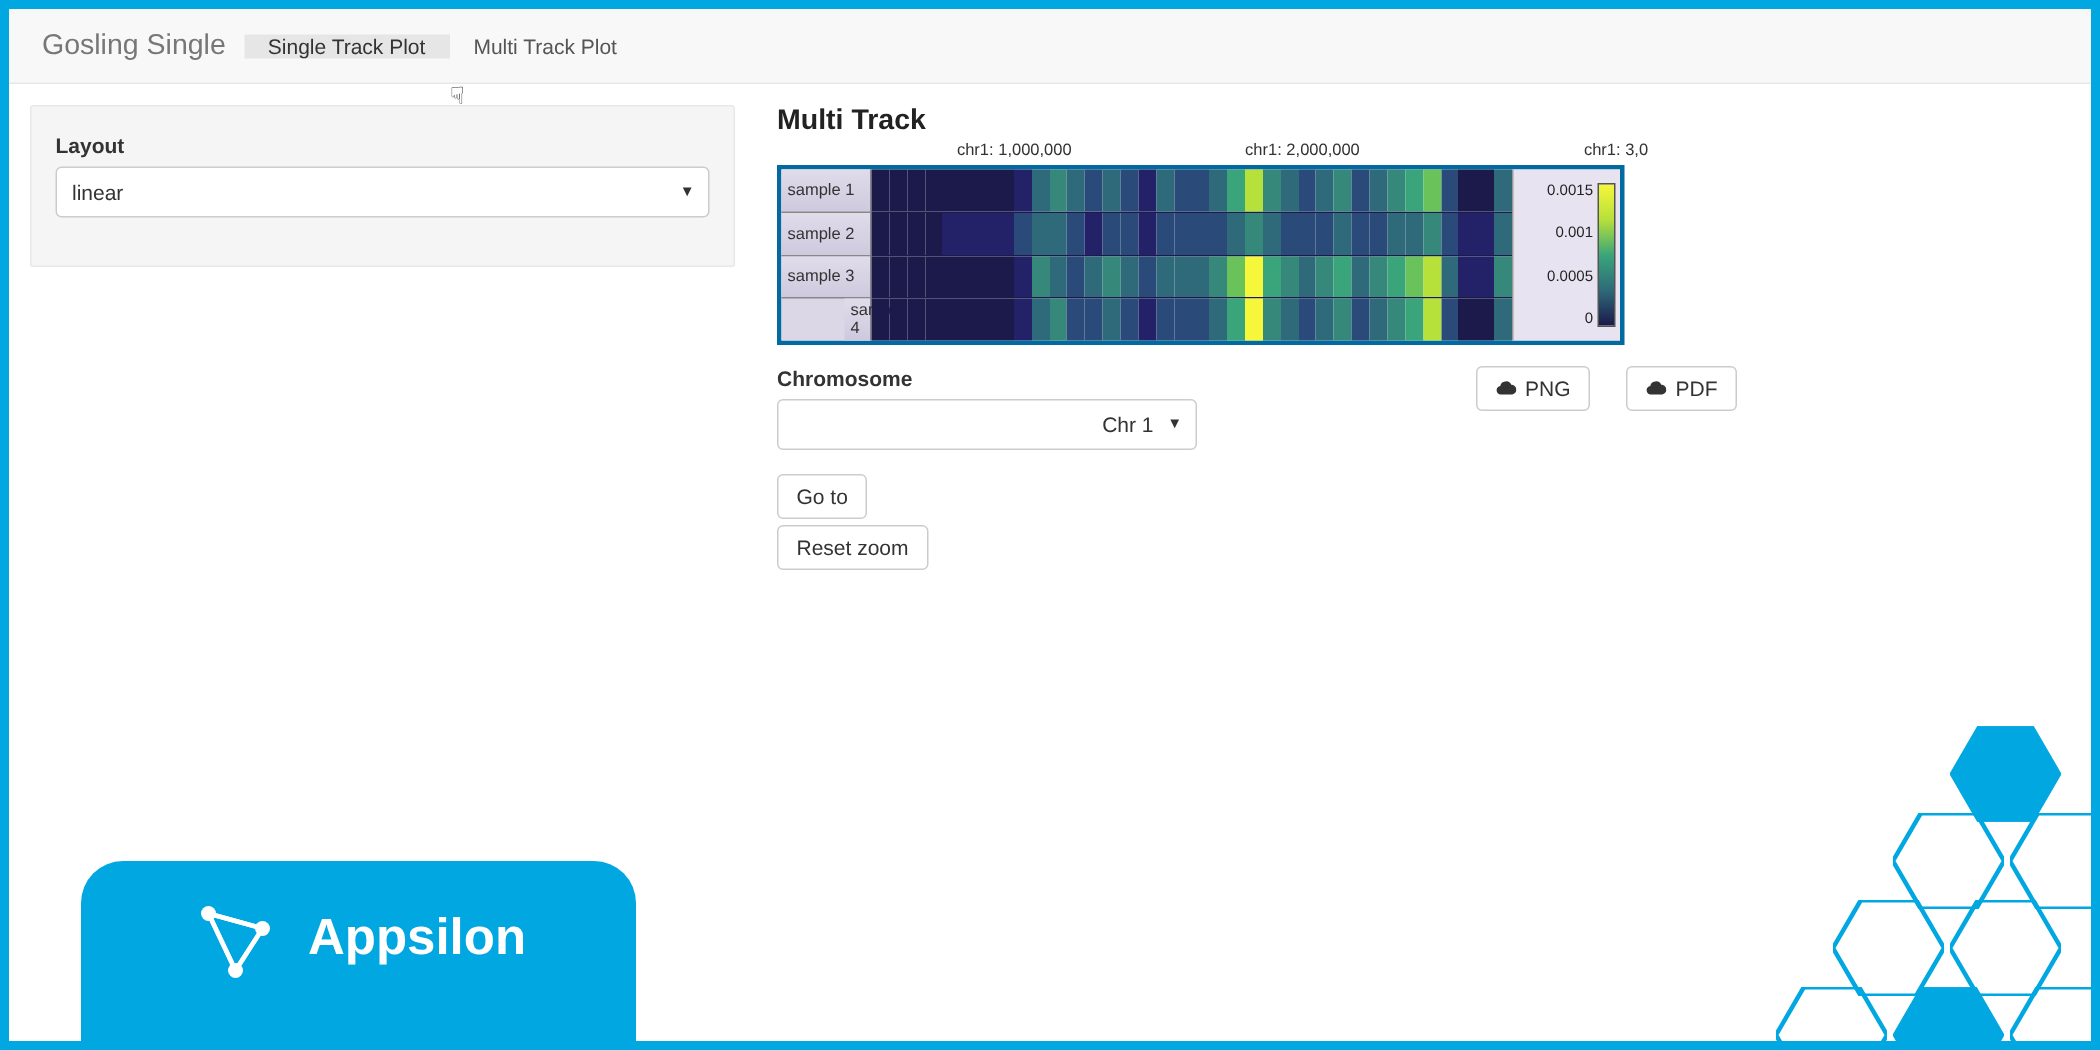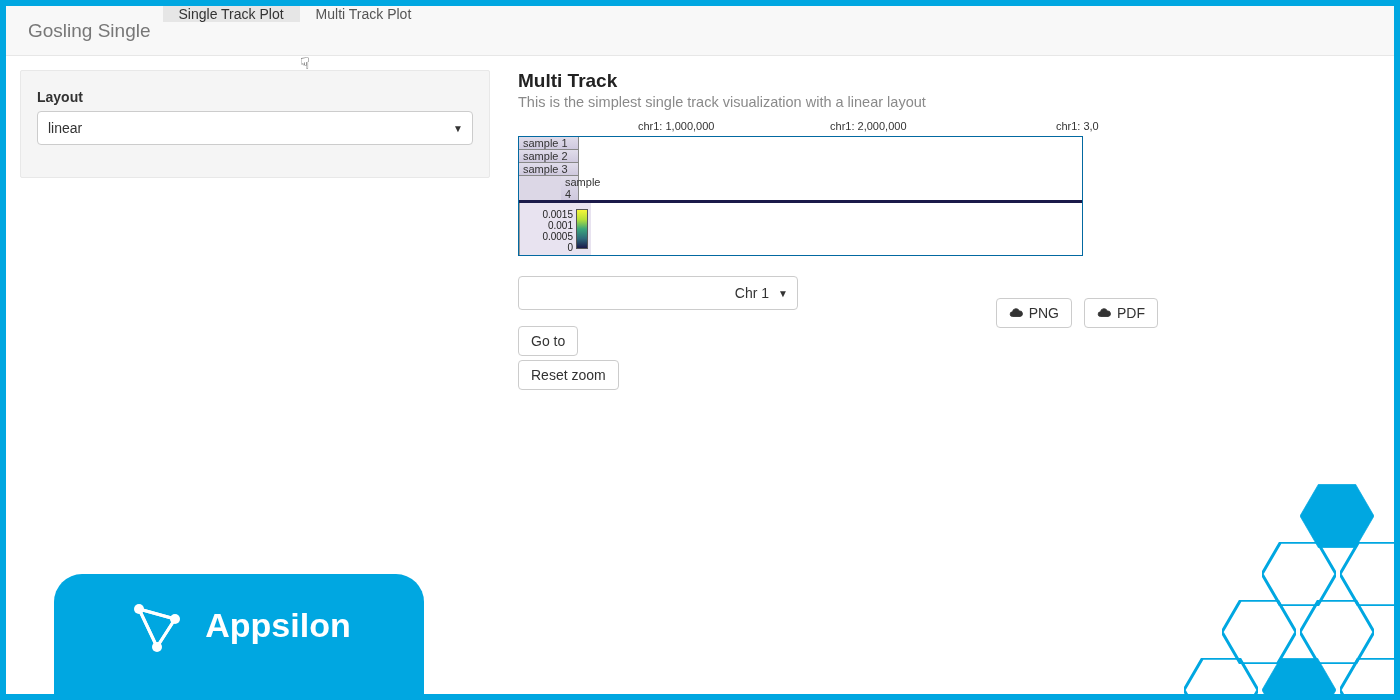--- a/index.html
+++ b/index.html
@@ -1,49 +1,49 @@
 <!DOCTYPE html>
 <html><head>
 <meta charset="utf-8">
 <style>
   * { box-sizing: border-box; margin: 0; padding: 0; }
   body { font-family: "Helvetica Neue", Helvetica, Arial, sans-serif; background: #ffffff; width: 1400px; height: 700px; overflow: hidden; border: 6px solid #00a7e1; position: relative; }
   .navbar { background: #f8f8f8; border-bottom: 1px solid #e7e7e7; display: flex; align-items: center; height: 50px; padding: 0 10px; }
   .brand { font-size: 19px; color: #777; padding: 0 12px; font-weight: 400; }
-  .nav-tabs { display: flex; align-items: flex-start; height: 100%; }
+  .nav-tabs { display: flex; align-items: center; height: 100%; }
   .nav-tab { display: flex; align-items: center; padding: 0 16px; font-size: 14px; color: #555; cursor: pointer; border: none; background: transparent; }
   .nav-tab.active { background: #e6e6e6; color: #333; }
   .cursor-icon { position: absolute; top: 48px; left: 294px; font-size: 16px; color: #333; }
   .content { display: flex; padding: 14px; gap: 28px; }
   .sidebar { background: #f5f5f5; border: 1px solid #e8e8e8; border-radius: 2px; padding: 18px 16px 40px 16px; width: 470px; height: 108px; }
   .form-label { font-weight: 700; font-size: 14px; color: #333; margin-bottom: 6px; display: block; }
   .select-wrap { position: relative; width: 100%; }
   .form-select { width: 100%; height: 34px; background: #fff; border: 1px solid #ccc; border-radius: 4px; padding: 6px 28px 6px 10px; font-size: 14px; color: #333; appearance: none; cursor: pointer; }
   .select-caret { position: absolute; right: 10px; top: 50%; transform: translateY(-50%); pointer-events: none; font-size: 10px; color: #333; }
   .main { flex: 1; }
   .track-title { font-size: 19px; font-weight: 700; color: #222; margin-bottom: 2px; }
   .track-sub { font-size: 14.5px; color: #8a8a8a; margin-bottom: 10px; }
   .chart-area { width: 565px; position: relative; }
   .chart-ticks { position: relative; height: 16px; width: 100%; text-align: center; }
   .chart-tick { position: absolute; font-size: 11px; color: #333; transform: translateX(-50%); white-space: nowrap; }
-  .chart-body { display: flex; border: 1px solid #0369a1; height: 120px; flex-direction: column; }
+  .chart-body { display: flex; border: 3px solid #0369a1; height: 120px; }
   .row-labels { display: flex; flex-direction: column; width: 60px; background: #dcd7e6; border-right: 1px solid #888; }
   .row-label { flex: 1; display: flex; align-items: center; padding-left: 4px; font-size: 11px; color: #333; border-bottom: 1px solid #888; background: linear-gradient(#e0dcea, #cfc9de); }
   .row-label:last-child { border-bottom: none; margin-left: 42px; }
   .heatmap { flex: 1; display: flex; flex-direction: column; }
   .heat-row { flex: 1; display: flex; border-bottom: 1px solid #1b1a4a; }
   .heat-row:last-child { border-bottom: none; }
   .heat-cell { flex: 1; }
   .legend { width: 72px; background: #e8e3f0; border-left: 1px solid #999; display: flex; align-items: center; padding: 4px 3px; }
   .legend-text { display:flex; flex-direction:column; justify-content:space-between; font-size:10px; color:#222; height:90%; text-align:right; flex:1; padding-right:3px; }
   .legend-bar { width: 12px; height: 90%; background: linear-gradient(to top, #1b1a4a, #2e6a7a, #3aa57a, #b6e03a, #f6f63a); border: 1px solid #555; }
   .controls-row { display: flex; justify-content: space-between; align-items: flex-start; margin-top: 14px; width: 640px; }
   .chrom-group { }
   .chrom-select { margin-top: 6px; }
-  .dl-buttons { display: flex; gap: 12px; margin-top: 28px; }
+  .dl-buttons { display: flex; gap: 24px; }
   .btn { background: #fff; border: 1px solid #ccc; border-radius: 4px; padding: 6px 12px; font-size: 14px; color: #333; cursor: pointer; display: inline-flex; align-items: center; gap: 6px; }
   .btn-stack { display: flex; flex-direction: column; align-items: flex-start; gap: 4px; margin-top: 16px; }
   .appsilon-badge { position: absolute; bottom: -6px; left: 48px; background: #00a7e1; border-radius: 28px 28px 0 0; width: 370px; height: 126px; display: flex; align-items: center; justify-content: center; gap: 18px; padding-bottom: 24px; }
   .appsilon-text { color: #fff; font-size: 34px; font-weight: 700; }
   .appsilon-logo svg { display:block; }
   .hex-bg { position: absolute; right: -10px; bottom: -30px; width: 250px; height: 240px; }
   .hexagon { position: absolute; width: 74px; height: 64px; }
   .hexagon svg { width: 100%; height: 100%; }
   .hexagon.filled path { fill: #00a7e1; stroke: #00a7e1; }
   .hexagon.outline path { fill: none; stroke: #00a7e1; stroke-width: 4; }
@@ -67,21 +67,20 @@
   <div class="sidebar">
     <label class="form-label">Layout</label>
     <div class="select-wrap">
       <button class="form-select" style="text-align:left">linear</button>
       <span class="select-caret">▼</span>
     </div>
   </div>
 
   <div class="main">
     <div class="track-title">Multi Track</div>
-    <div class="track-sub">This is the simplest single track visualization with a linear layout</div>
 
     <div class="chart-area">
       <div class="chart-ticks">
         <span class="chart-tick" style="left:28%">chr1: 1,000,000</span>
         <span class="chart-tick" style="left:62%">chr1: 2,000,000</span>
         <span class="chart-tick" style="left:99%">chr1: 3,0</span>
       </div>
       <div class="chart-body">
         <div class="row-labels">
           <div class="row-label">sample 1</div>
@@ -250,20 +249,21 @@
             <span>0.0005</span>
             <span>0</span>
           </div>
           <div class="legend-bar"></div>
         </div>
       </div>
     </div>
 
     <div class="controls-row">
       <div class="chrom-group">
+        <label class="form-label">Chromosome</label>
         <div class="select-wrap chrom-select" style="width:280px">
           <button class="form-select" style="text-align:right">Chr 1</button>
           <span class="select-caret">▼</span>
         </div>
         <div class="btn-stack">
           <button class="btn">Go to</button>
           <button class="btn">Reset zoom</button>
         </div>
       </div>
       <div class="dl-buttons">

